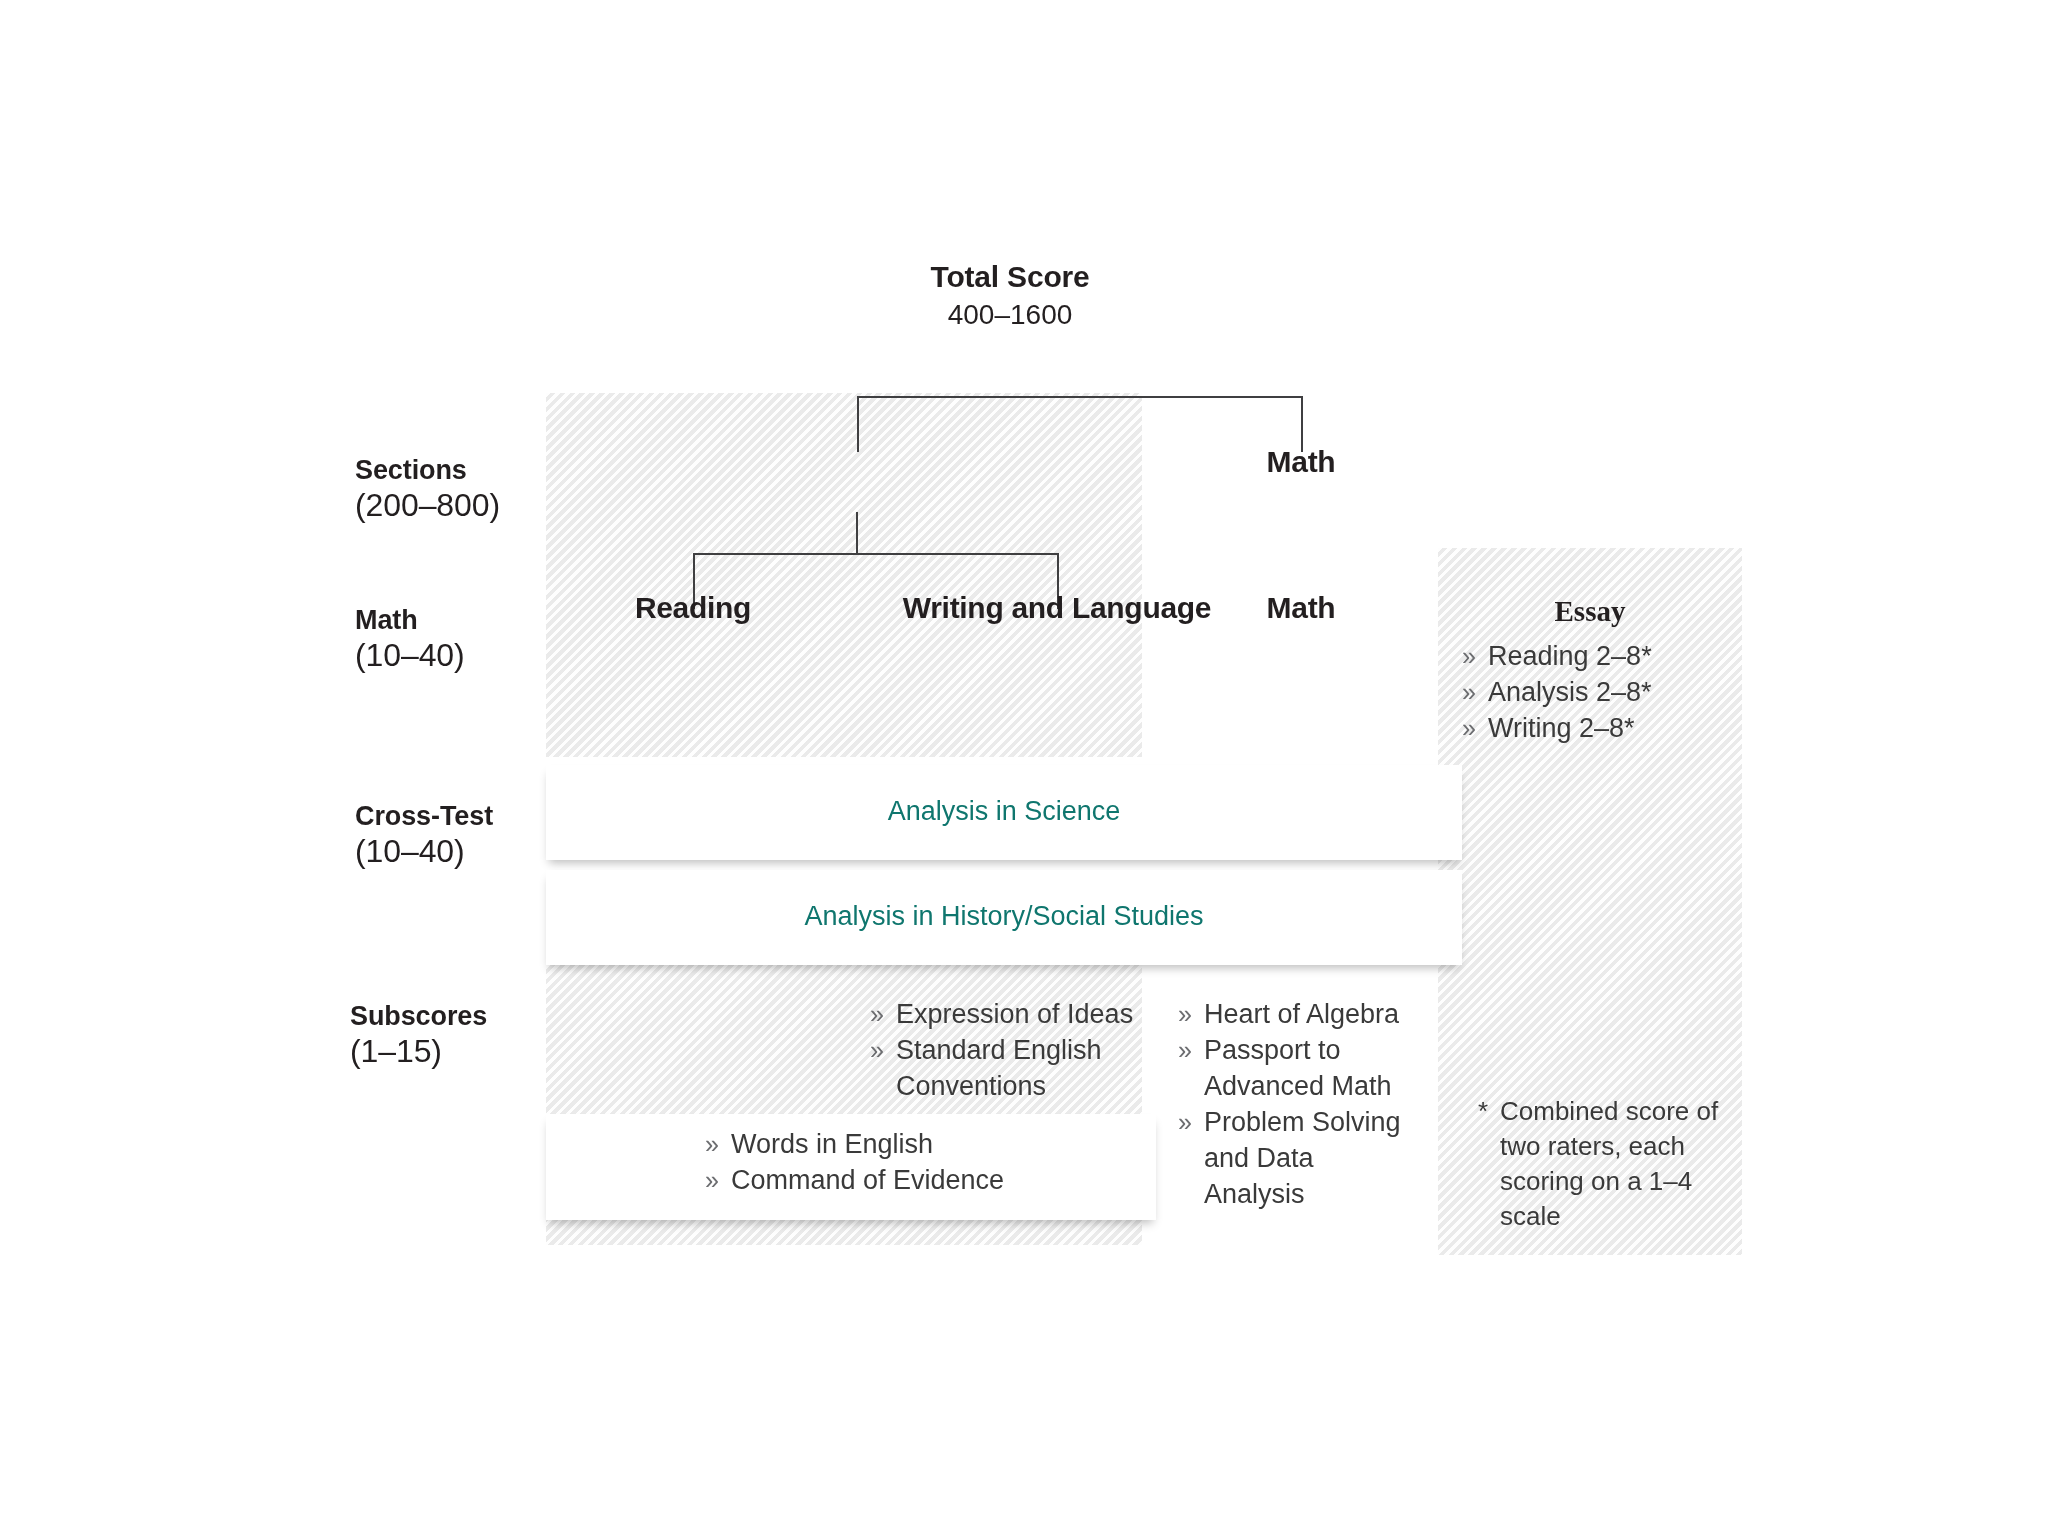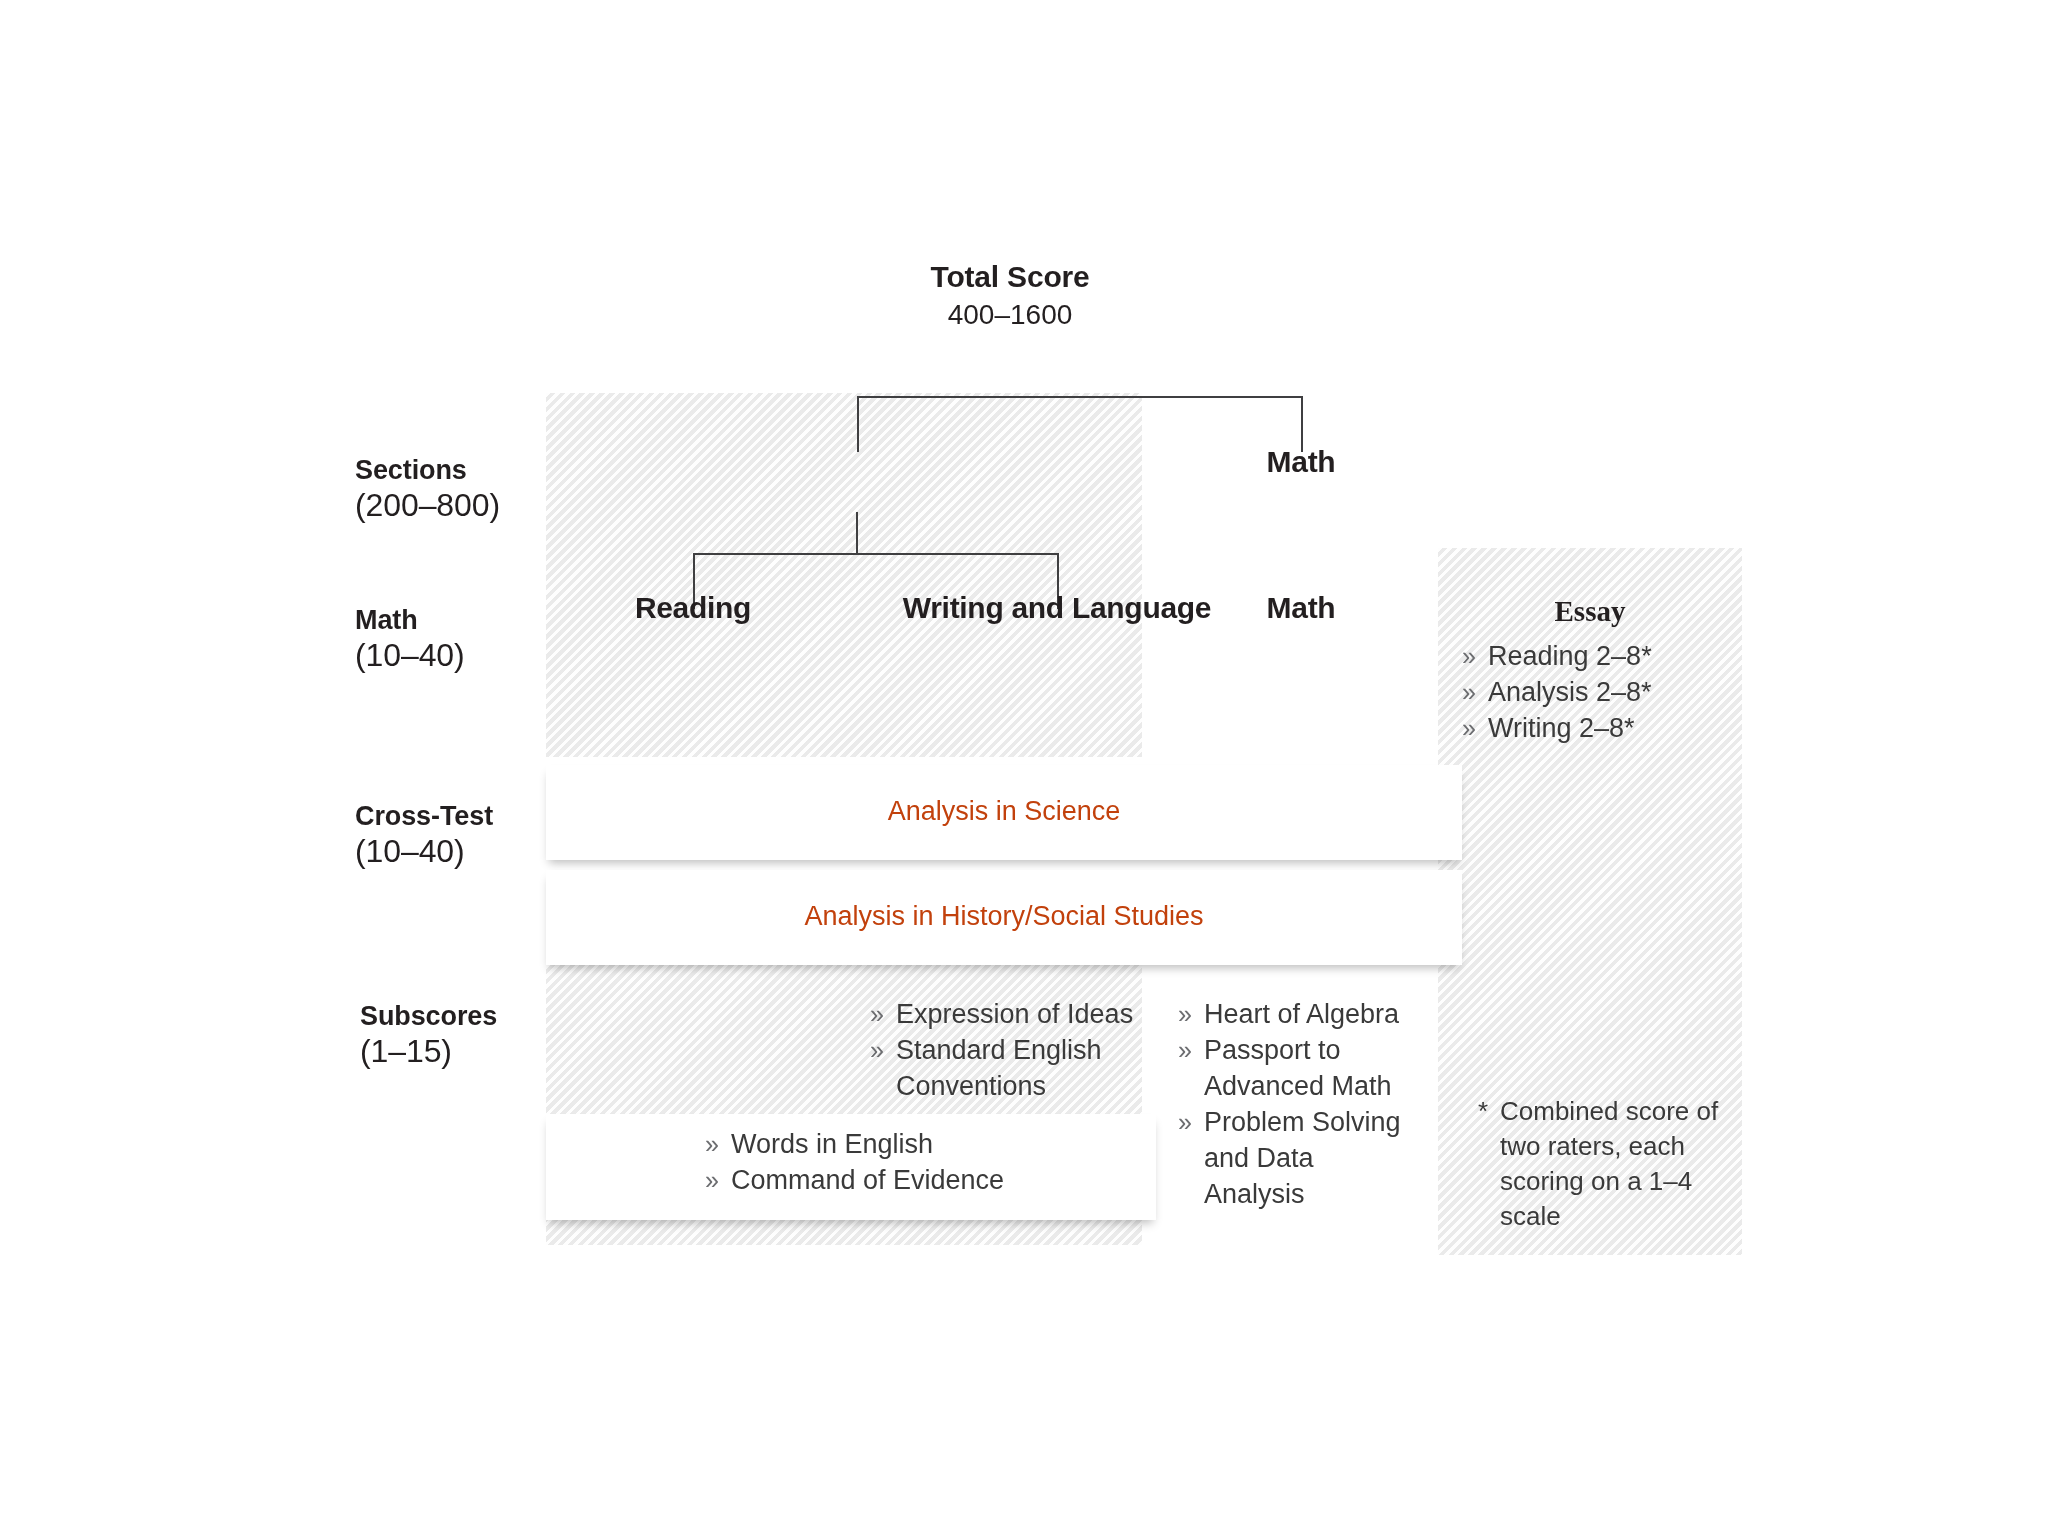--- a/index.html
+++ b/index.html
@@ -53,21 +53,21 @@
     font-weight:normal;font-size:28px;line-height:38px;
   }
 
   .node{
     position:absolute;text-align:center;
     font-weight:bold;font-size:30px;line-height:40px;letter-spacing:-0.3px;
     color:#231f20;
   }
   .cross-text{
     position:absolute;text-align:center;width:100%;
-    font-size:27px;line-height:36px;color:#c2410c;
+    font-size:27px;line-height:36px;color:#0f766e;
   }
 
   
   .blist{position:absolute;}
   .brow{display:flex;align-items:flex-start;font-size:27px;line-height:36px;color:#3a3a3a;}
   .bullet{
     width:26px;flex:0 0 26px;color:#6d6e71;font-size:25px;line-height:36px;
   }
   .btext{flex:1 1 auto;}
   .essay-head{
@@ -118,21 +118,21 @@
   <div class="row-label" style="left:355px;top:602px;width:190px;">
     <span>Math</span>
     <span class="rng">(10–40)</span>
   </div>
 
   <div class="row-label" style="left:355px;top:798px;width:210px;">
     <span>Cross-Test</span>
     <span class="rng">(10–40)</span>
   </div>
 
-  <div class="row-label" style="left:360px;top:998px;width:210px;">
+  <div class="row-label" style="left:350px;top:998px;width:210px;">
     <span>Subscores</span>
     <span class="rng">(1–15)</span>
   </div>
 
   <div class="node" style="left:1181px;top:442px;width:240px;">Math</div>
 
   <div class="node" style="left:573px;top:588px;width:240px;">Reading</div>
   <div class="node" style="left:897px;top:588px;width:320px;">
     <span>Writing and Language</span>
   </div>

